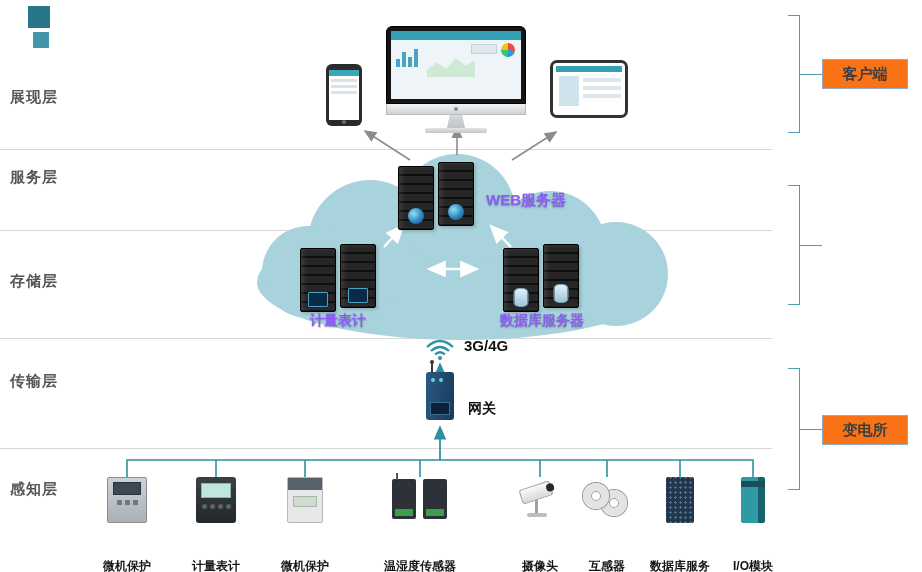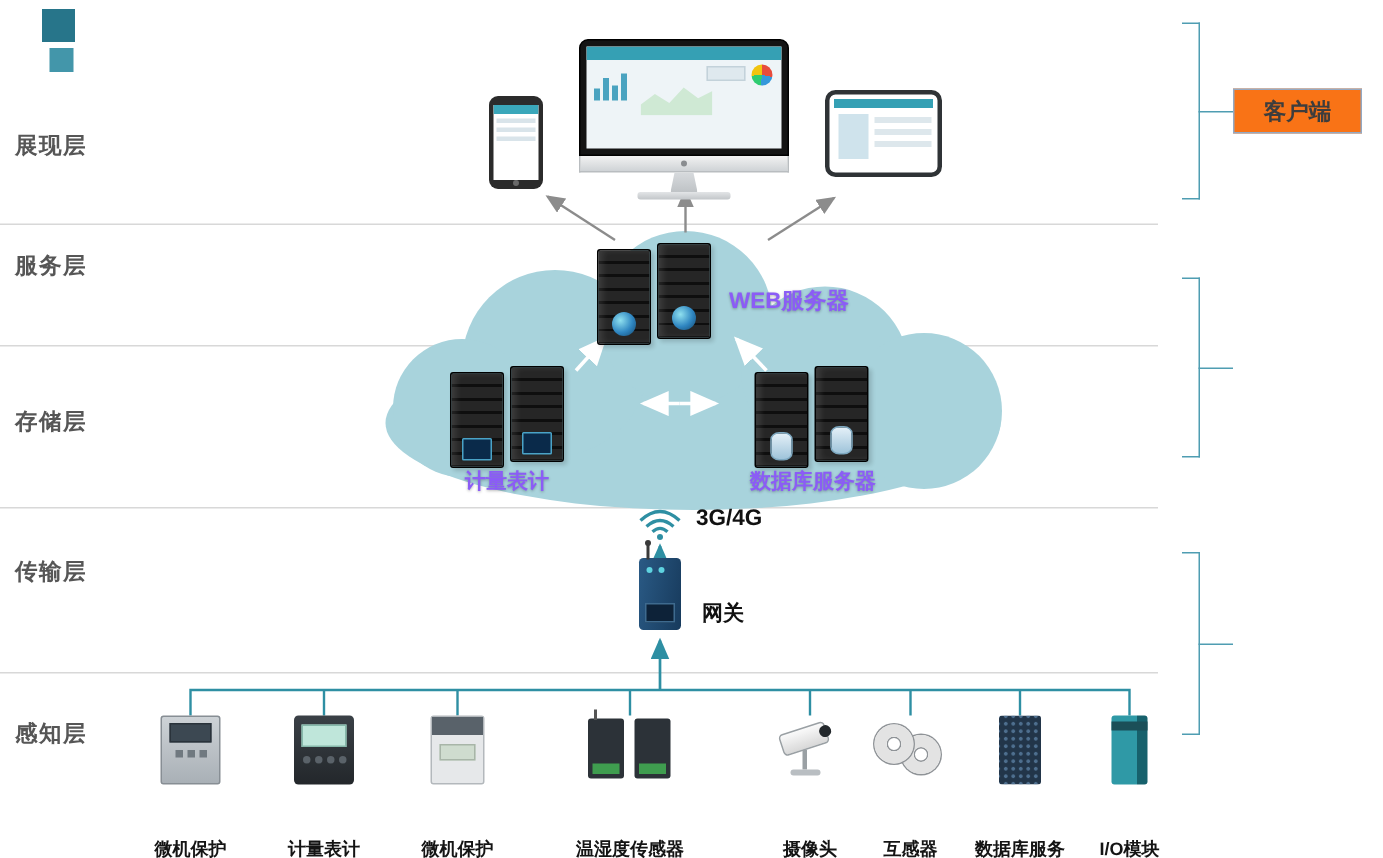--- a/index.html
+++ b/index.html
@@ -266,20 +266,21 @@
 
   <div class="bracket" style="top:15px;height:118px"></div>
   <div class="bracket-tab" style="top:74px"></div>
   <div class="side-box" style="top:59px">客户端</div>
 
   <div class="bracket" style="top:185px;height:120px"></div>
   <div class="bracket-tab" style="top:245px"></div>
 
   <div class="bracket" style="top:368px;height:122px"></div>
   <div class="bracket-tab" style="top:429px"></div>
+  <div class="side-box" style="top:415px">变电所</div>
 
   <div class="dev dev-protection" style="left:107px">
     <div class="pr-scr"></div>
     <div class="pr-rows">
         <i></i>
         <i></i>
         <i></i>
       </div>
   </div>
   <div class="dev dev-meter" style="left:196px">

